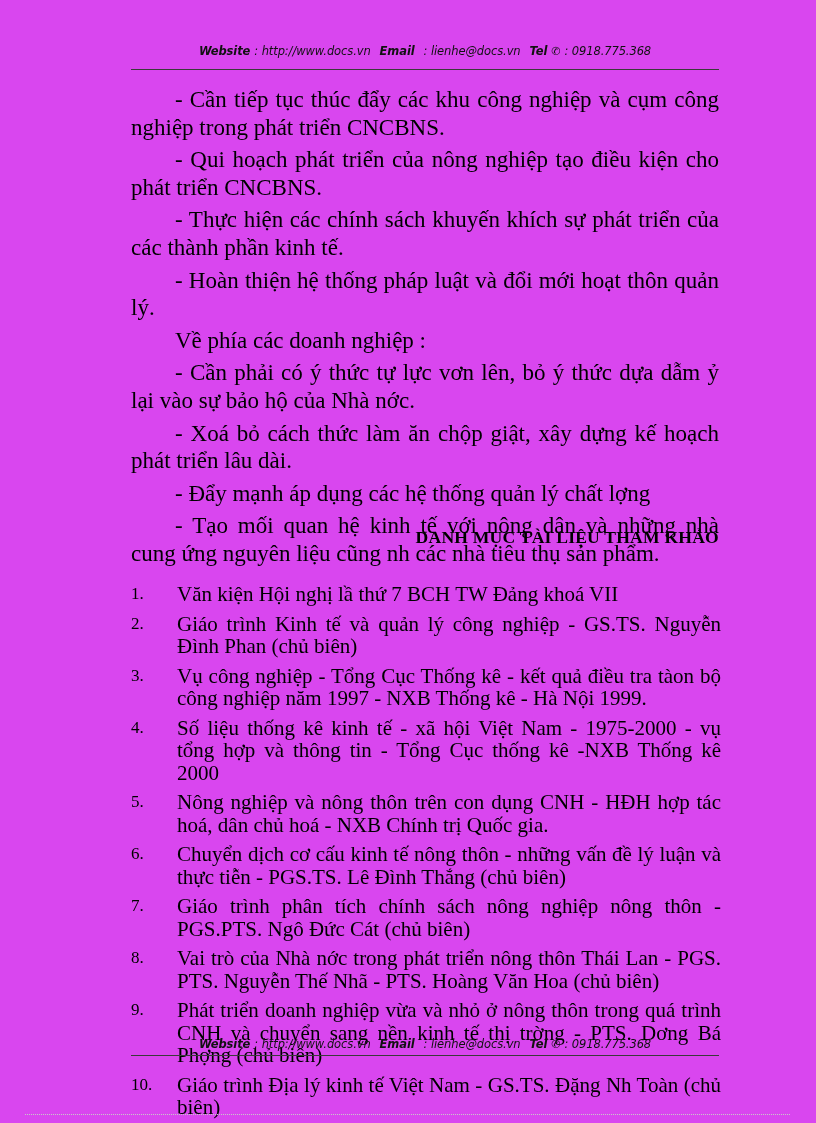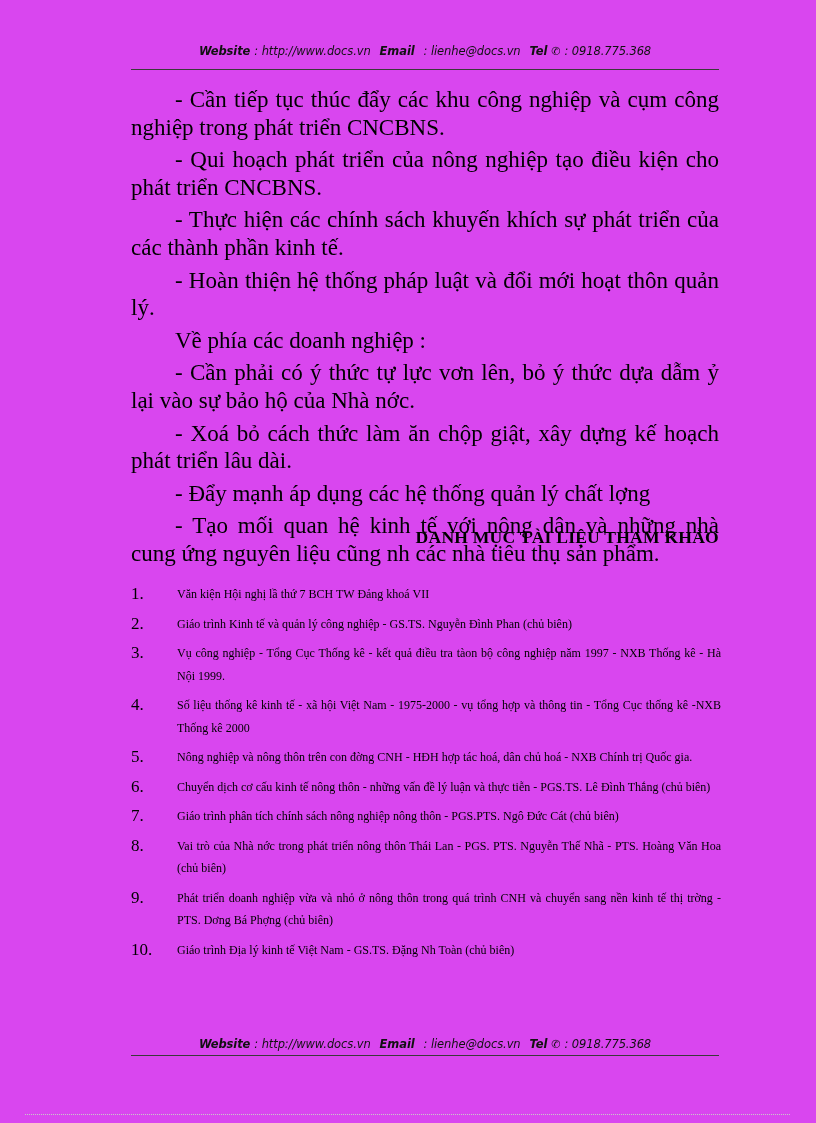--- a/index.html
+++ b/index.html
@@ -120,21 +120,21 @@
   }
   .ref-num {
     flex: 0 0 auto;
     width: 46px;
     font-size: 17px;
     line-height: 22.5px;
     text-align: left;
   }
   .ref-text {
     flex: 1 1 auto;
-    font-size: 12px;
+    font-size: 21px;
     line-height: 22.5px;
     text-align: justify;
     text-justify: inter-word;
   }
   .ref-item.wide-num .ref-num { width: 54px; }
   .ref-item.wide-num .ref-text { margin-left: -8px; }
 </style>
 </head>
 <body>
 
@@ -171,21 +171,21 @@
     <div class="ref-item">
       <span class="ref-num">3.</span>
       <span class="ref-text">Vụ công nghiệp - Tổng Cục Thống kê - kết quả điều tra tàon bộ công nghiệp năm 1997 - NXB Thống kê - Hà Nội 1999.</span>
     </div>
     <div class="ref-item">
       <span class="ref-num">4.</span>
       <span class="ref-text">Số liệu thống kê kinh tế - xã hội Việt Nam - 1975-2000 - vụ tổng hợp và thông tin - Tổng Cục thống kê -NXB Thống kê 2000</span>
     </div>
     <div class="ref-item">
       <span class="ref-num">5.</span>
-      <span class="ref-text">Nông nghiệp và nông thôn trên con đờng   CNH - HĐH hợp tác hoá, dân chủ hoá - NXB Chính trị Quốc gia.</span>
+      <span class="ref-text">Nông nghiệp và nông thôn trên con dụng   CNH - HĐH hợp tác hoá, dân chủ hoá - NXB Chính trị Quốc gia.</span>
     </div>
     <div class="ref-item">
       <span class="ref-num">6.</span>
       <span class="ref-text">Chuyển dịch cơ cấu kinh tế nông thôn - những vấn đề lý luận và thực tiễn - PGS.TS. Lê Đình Thắng (chủ biên)</span>
     </div>
     <div class="ref-item">
       <span class="ref-num">7.</span>
       <span class="ref-text">Giáo trình phân tích chính sách nông nghiệp nông thôn - PGS.PTS. Ngô Đức Cát (chủ biên)</span>
     </div>
     <div class="ref-item">

